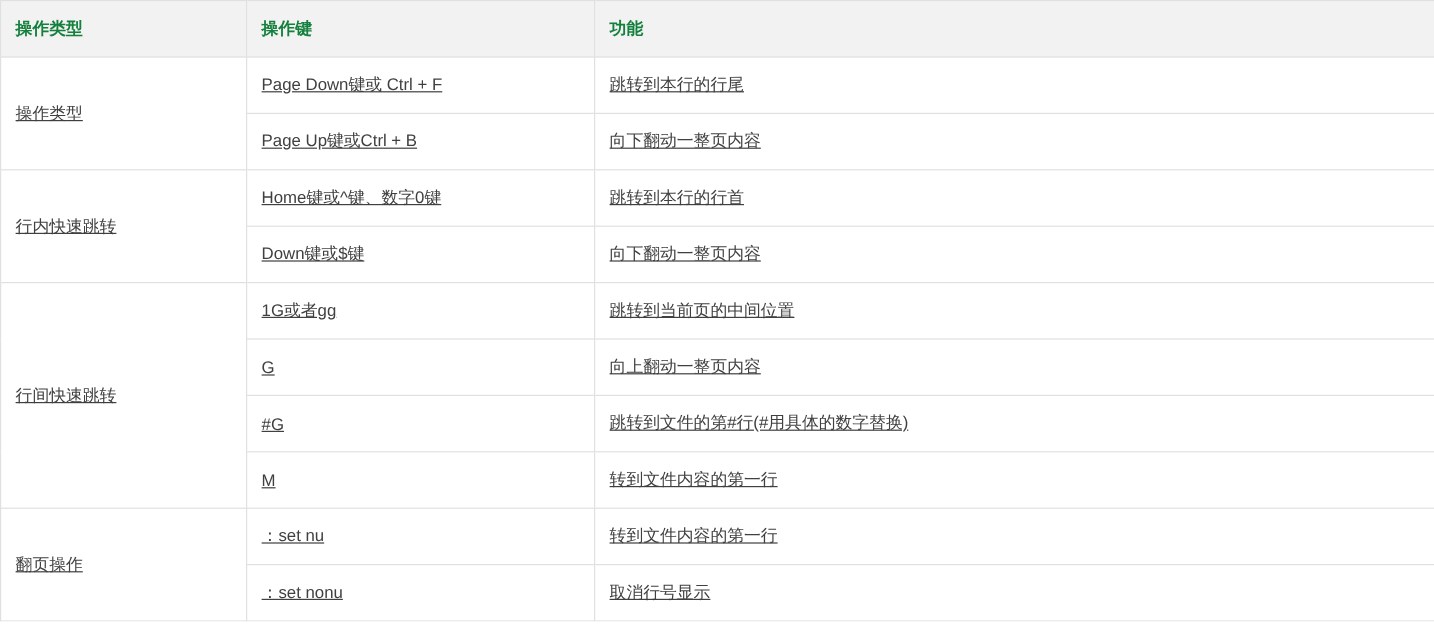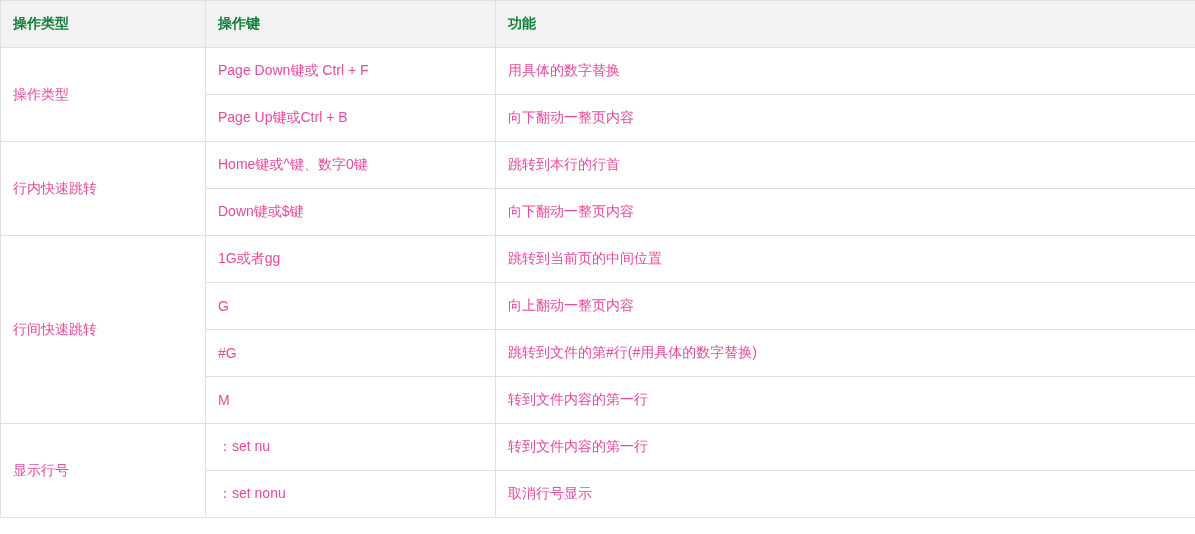--- a/index.html
+++ b/index.html
@@ -26,21 +26,22 @@
       vertical-align: middle;
     }
     th {
       background: #f2f2f2;
       font-weight: 700;
       color: #15803d;
       margin-top: 44px;
     }
     td {
       background: #ffffff;
-      color: #ec4899;
+      color: #404040;
+      text-decoration: underline;
     }
     col.col-type { width: 205px; }
     col.col-key  { width: 290px; }
     col.col-func { width: 700px; }
   </style>
 </head>
 <body>
 
 <table>
   <colgroup>
@@ -53,21 +54,21 @@
       <th>操作类型</th>
       <th>操作键</th>
       <th>功能</th>
     </tr>
   </thead>
   <tbody>
 
     <tr>
       <td rowspan="2">操作类型</td>
       <td>Page Down键或 Ctrl + F</td>
-      <td>用具体的数字替换</td>
+      <td>跳转到本行的行尾</td>
     </tr>
     <tr>
       <td>Page Up键或Ctrl + B</td>
       <td>向下翻动一整页内容</td>
     </tr>
 
     <tr>
       <td rowspan="2">行内快速跳转</td>
       <td>Home键或^键、数字0键</td>
       <td>跳转到本行的行首</td>
@@ -89,21 +90,21 @@
     <tr>
       <td>#G</td>
       <td>跳转到文件的第#行(#用具体的数字替换)</td>
     </tr>
     <tr>
       <td>M</td>
       <td>转到文件内容的第一行</td>
     </tr>
 
     <tr>
-      <td rowspan="2">显示行号</td>
+      <td rowspan="2">翻页操作</td>
       <td>：set nu</td>
       <td>转到文件内容的第一行</td>
     </tr>
     <tr>
       <td>：set nonu</td>
       <td>取消行号显示</td>
     </tr>
 
   </tbody>
 </table>

